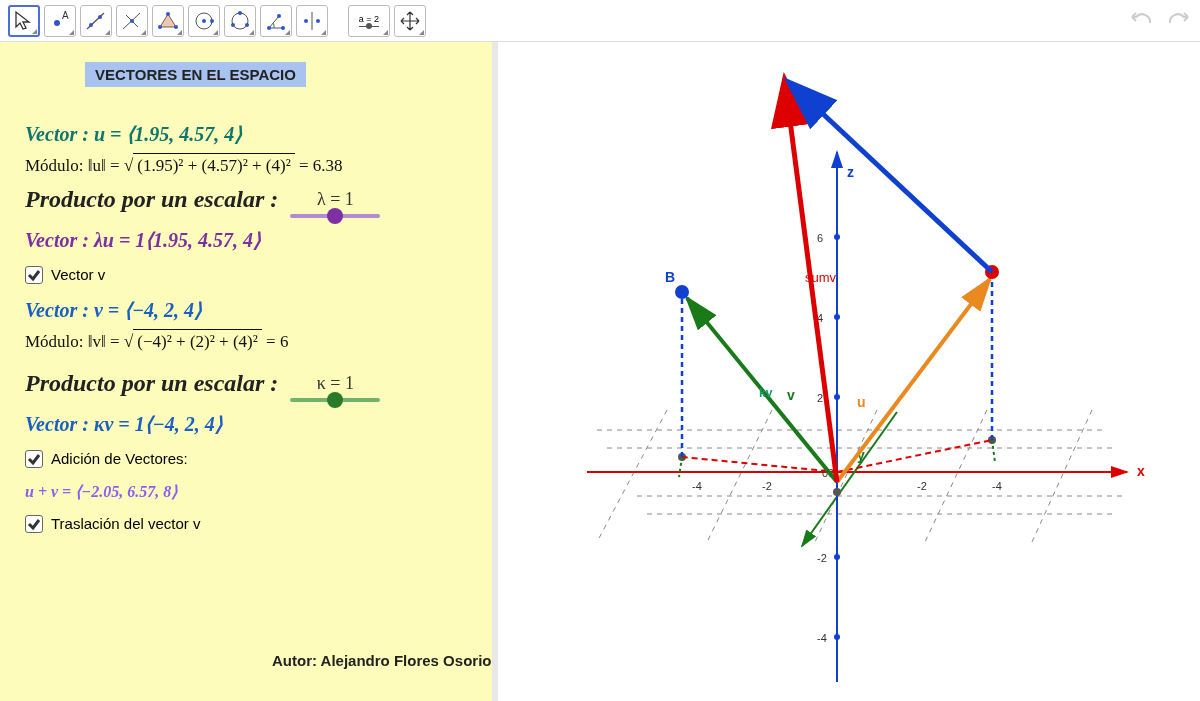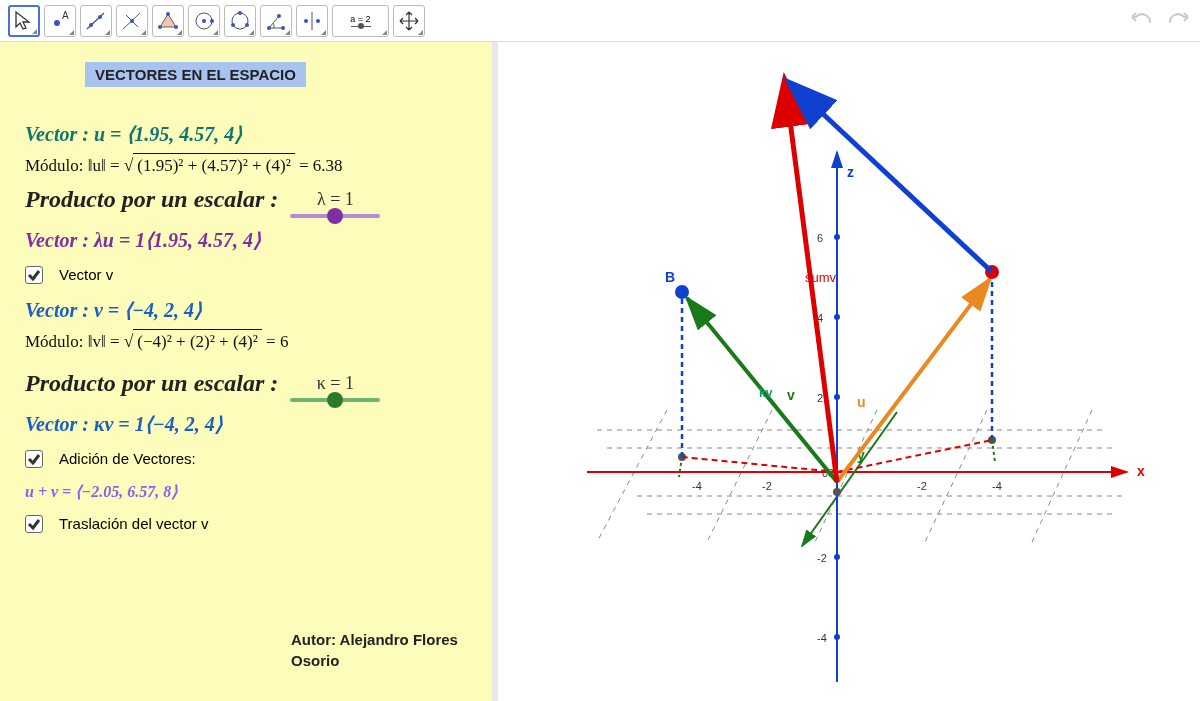--- a/index.html
+++ b/index.html
@@ -3,21 +3,21 @@
 <meta charset="utf-8">
 <style>
   * { box-sizing: border-box; margin: 0; padding: 0; }
   body { font-family: Arial, sans-serif; background: #fff; width: 1200px; height: 701px; overflow: hidden; }
   
   .toolbar { display: flex; align-items: center; height: 42px; padding: 4px 8px; gap: 4px; border-bottom: 1px solid #ddd; }
   .tool { width: 32px; height: 32px; border: 1px solid #bbb; border-radius: 3px; display: flex; align-items: center; justify-content: center; background: #fff; cursor: pointer; position: relative; }
   .tool.active { border: 2px solid #4a6fd8; }
   .tool svg { width: 24px; height: 24px; }
   .tool .corner { position: absolute; bottom: 1px; right: 1px; width: 0; height: 0; border-left: 5px solid transparent; border-bottom: 5px solid #888; }
-  .tool-slider { width: 57px; font-size: 9px; flex-direction: column; justify-content: center; }
+  .tool-slider { width: 42px; font-size: 9px; flex-direction: column; justify-content: center; margin-left: 16px; }
   .tool-slider .line { width: 20px; height: 1px; background: #555; margin-top: 2px; position: relative; }
   .tool-slider .line::after { content: ''; position: absolute; width: 6px; height: 6px; background: #555; border-radius: 50%; top: -3px; left: 7px; }
   .toolbar-right { margin-left: auto; display: flex; gap: 8px; }
   .undo-redo svg { width: 28px; height: 20px; stroke: #ccc; fill: none; stroke-width: 2; }
   
   .main { display: flex; height: calc(701px - 42px); }
   
   .left { width: 492px; background: #fdfcbb; padding: 20px 25px; position: relative; overflow: hidden; }
   .title-banner { display: inline-block; background: #a8c3ef; padding: 4px 10px; margin-left: 60px; margin-bottom: 25px; font-weight: bold; font-size: 15px; color: #222; }
   
@@ -32,25 +32,25 @@
   
   .slider-wrap { display: inline-flex; flex-direction: column; align-items: center; vertical-align: middle; margin-left: 8px; }
   .slider-label { font-size: 18px; color: #333; }
   .slider-track { width: 90px; height: 4px; border-radius: 2px; position: relative; margin-top: 4px; }
   .slider-track.purple { background: #b48ad4; }
   .slider-track.green { background: #6fb36f; }
   .slider-thumb { width: 16px; height: 16px; border-radius: 50%; position: absolute; top: -6px; left: 50%; margin-left: -8px; }
   .slider-thumb.purple { background: #7d2fa3; }
   .slider-thumb.green { background: #2a7a2a; }
   
-  .checkbox-row { display: flex; align-items: center; gap: 16px; margin: 14px 0; font-size: 15px; }
+  .checkbox-row { display: flex; align-items: center; gap: 8px; margin: 14px 0; font-size: 15px; }
   .cb { width: 18px; height: 18px; border: 1.5px solid #666; border-radius: 3px; display: flex; align-items: center; justify-content: center; background: #fff; }
   .cb svg { width: 14px; height: 14px; stroke: #333; stroke-width: 3; fill: none; }
   
-  .author { position: absolute; bottom: 30px; left: 291px; font-size: 15px; font-weight: bold; color: #222; line-height: 1.4; }
+  .author { position: absolute; bottom: 30px; left: 272px; font-size: 15px; font-weight: bold; color: #222; line-height: 1.4; }
   
   .right { flex: 1; background: #fff; border-left: 6px solid #e8e8e8; position: relative; }
   .right svg { width: 100%; height: 100%; }
   
   .axis-tick { font-size: 11px; fill: #333; }
   .vec-label { font-size: 14px; font-weight: bold; }
 </style>
 </head>
 <body>
 

